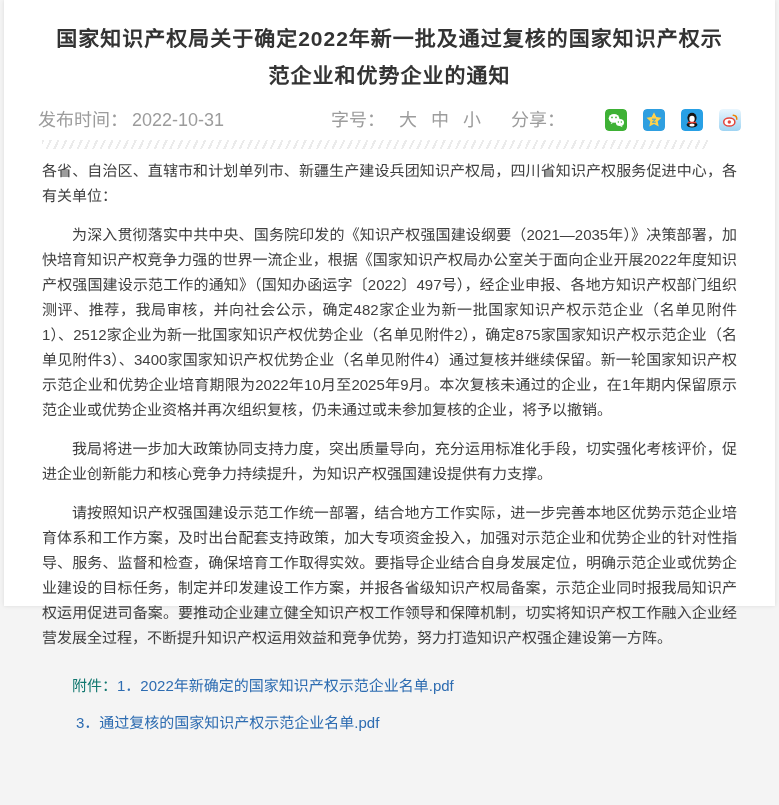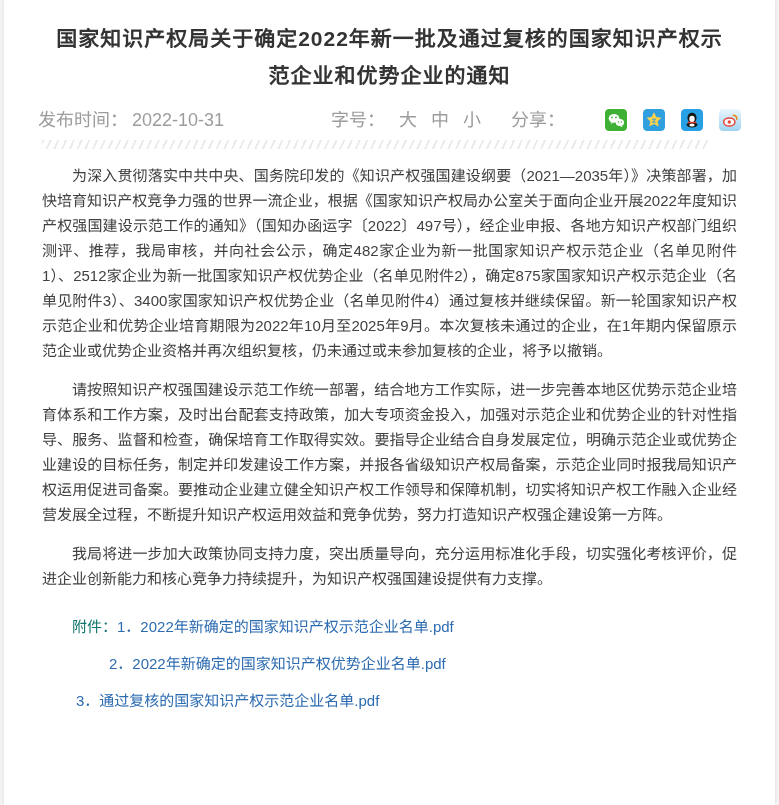--- a/index.html
+++ b/index.html
@@ -2,21 +2,21 @@
 <html lang="zh-CN"><head>
 <meta charset="utf-8">
 <style>
   * { margin:0; padding:0; box-sizing:border-box; }
   html,body { background:#f4f4f4; }
   body {
     font-family:"Liberation Sans","DejaVu Sans",sans-serif;
     width:779px; height:805px; overflow:hidden;
   }
   .page {
-    width:771px; height:805px; margin:0 4px; background:#ffffff;
+    width:771px; height:606px; margin:0 4px; background:#ffffff;
     box-shadow:0 0 4px rgba(0,0,0,.10);
     padding-top:20px; position:relative;
   }
   
   .title {
     margin:0 42px; text-align:center;
     font-size:21px; line-height:37px; font-weight:600;
     color:#333333; letter-spacing:1px;
   }
   .meta {
@@ -117,30 +117,28 @@
           <circle cx="10.3" cy="13" r="1.7" fill="#e6453c"></circle>
           <path d="M14.2 6.2 q3.8 0.2 3.6 4.1" stroke="#f08300" stroke-width="1.4" fill="none" stroke-linecap="round"></path>
         </svg>
       </a>
     </div>
   </div>
 
   <div class="divider"></div>
 
   <div class="article">
+    <p class="salutation">各省、自治区、直辖市和计划单列市、新疆生产建设兵团知识产权局，四川省知识产权服务促进中心，各有关单位：</p>
     <p class="para">为深入贯彻落实中共中央、国务院印发的《知识产权强国建设纲要（2021—2035年）》决策部署，加快培育知识产权竞争力强的世界一流企业，根据《国家知识产权局办公室关于面向企业开展2022年度知识产权强国建设示范工作的通知》（国知办函运字〔2022〕497号），经企业申报、各地方知识产权部门组织测评、推荐，我局审核，并向社会公示，确定482家企业为新一批国家知识产权示范企业（名单见附件1）、2512家企业为新一批国家知识产权优势企业（名单见附件2），确定875家国家知识产权示范企业（名单见附件3）、3400家国家知识产权优势企业（名单见附件4）通过复核并继续保留。新一轮国家知识产权示范企业和优势企业培育期限为2022年10月至2025年9月。本次复核未通过的企业，在1年期内保留原示范企业或优势企业资格并再次组织复核，仍未通过或未参加复核的企业，将予以撤销。</p>
+    <p class="para">我局将进一步加大政策协同支持力度，突出质量导向，充分运用标准化手段，切实强化考核评价，促进企业创新能力和核心竞争力持续提升，为知识产权强国建设提供有力支撑。</p>
     <p class="para">请按照知识产权强国建设示范工作统一部署，结合地方工作实际，进一步完善本地区优势示范企业培育体系和工作方案，及时出台配套支持政策，加大专项资金投入，加强对示范企业和优势企业的针对性指导、服务、监督和检查，确保培育工作取得实效。要指导企业结合自身发展定位，明确示范企业或优势企业建设的目标任务，制定并印发建设工作方案，并报各省级知识产权局备案，示范企业同时报我局知识产权运用促进司备案。要推动企业建立健全知识产权工作领导和保障机制，切实将知识产权工作融入企业经营发展全过程，不断提升知识产权运用效益和竞争优势，努力打造知识产权强企建设第一方阵。</p>
-    <p class="para">我局将进一步加大政策协同支持力度，突出质量导向，充分运用标准化手段，切实强化考核评价，促进企业创新能力和核心竞争力持续提升，为知识产权强国建设提供有力支撑。</p>
 
     <div class="attachments">
       <div class="att-row att-row-1">
         <span class="att-label">附件：</span><a class="att-link">1．2022年新确定的国家知识产权示范企业名单.pdf</a>
-      </div>
-      <div class="att-row att-indent-deep">
-        <a class="att-link">2．2022年新确定的国家知识产权优势企业名单.pdf</a>
       </div>
       <div class="att-row att-indent">
         <a class="att-link">3．通过复核的国家知识产权示范企业名单.pdf</a>
       </div>
 
     </div>
 
   </div>
 
 </div>

